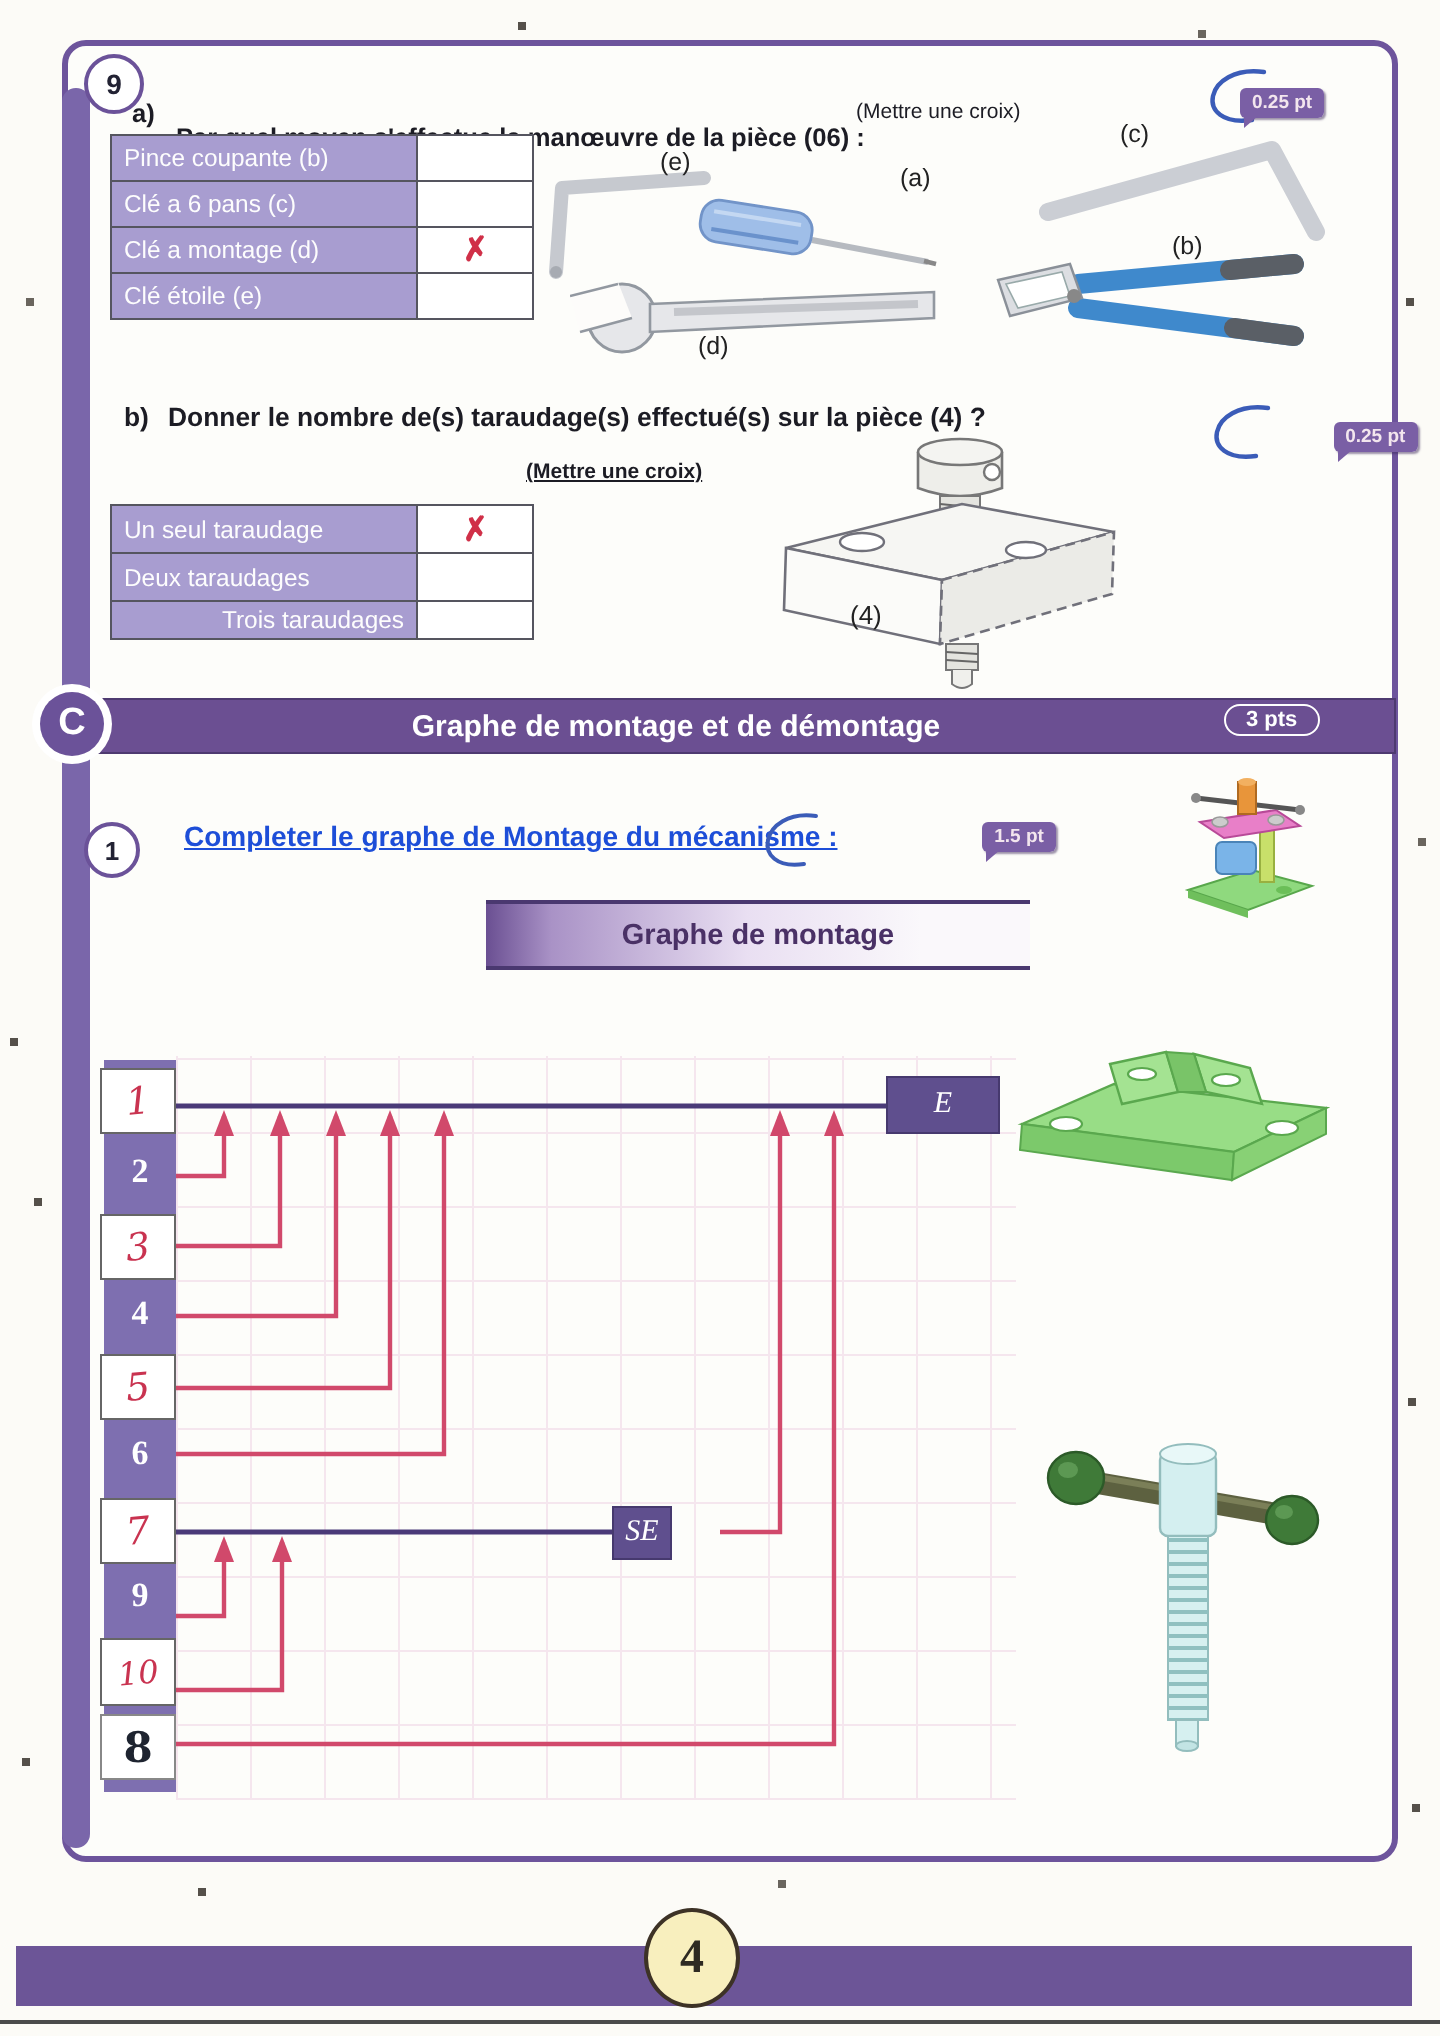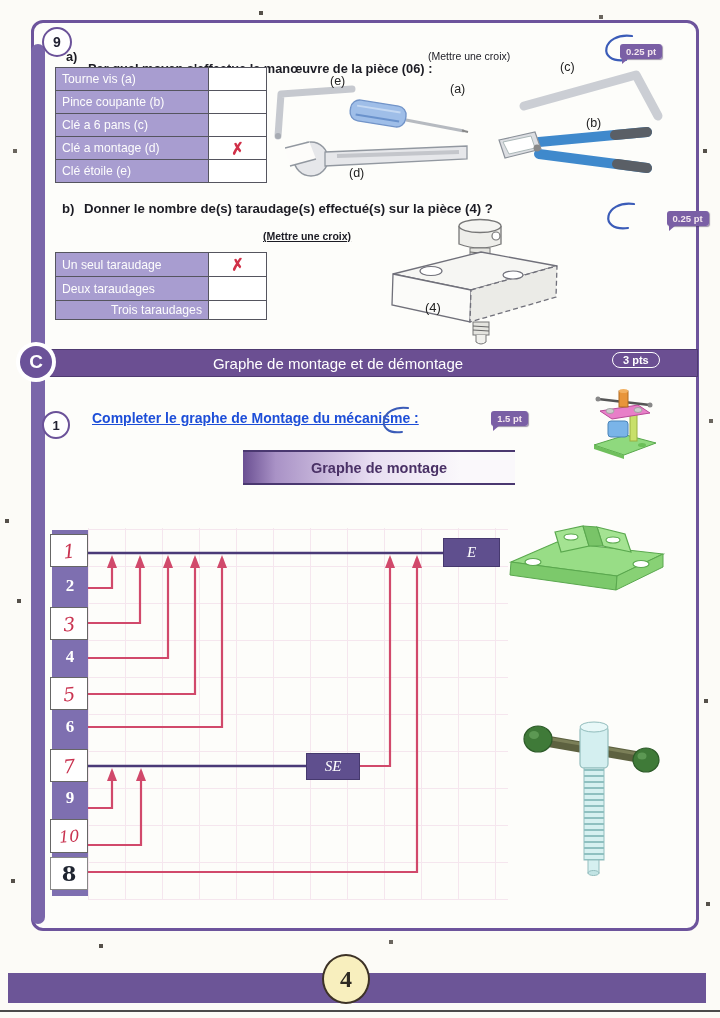--- a/index.html
+++ b/index.html
@@ -25,21 +25,21 @@
   .ans-table .lab{background:#a89dd0;color:#fdfdfd;font-size:12.2px;width:140px;}
   .ans-table .chk{background:#fff;width:45px;text-align:center;}
   .xmark{color:#d03048;font-weight:bold;font-size:16px;display:inline-block;transform:rotate(-6deg);font-family:"DejaVu Serif",serif;}
   
   .pts-badge{background:#7a5fa5;color:#f3e6ee;font-size:9.5px;font-weight:bold;border-radius:3px;
     padding:2px 6px;position:relative;box-shadow:1px 1px 1px rgba(60,40,90,.5);white-space:nowrap;}
   .pts-badge:after{content:"";position:absolute;left:2px;bottom:-5px;border-top:6px solid #7a5fa5;border-right:7px solid transparent;}
   
   .sec-banner{left:46px;top:349px;width:650px;height:26px;background:#6b4f92;border:1px solid #4e3a70;
     display:flex;align-items:center;justify-content:center;}
-  .sec-banner-title{color:#fff;font-weight:normal;font-size:15px;padding-right:80px;margin-left:12px;}
+  .sec-banner-title{color:#fff;font-weight:bold;font-size:15px;padding-right:80px;margin-left:12px;}
   .pts-pill{border:1.5px solid #fff;border-radius:9px;color:#fff;font-size:11px;font-weight:bold;padding:1px 10px;}
   .q1-text{font-size:14px;font-weight:bold;color:#1d4ed8;text-decoration:underline;}
   
   .sub-banner{left:225px;top:450px;width:272px;height:31px;border-top:2.5px solid #4a3870;border-bottom:2.5px solid #4a3870;
     background:linear-gradient(90deg,#6a4f92 0%,#a992c6 12%,#e9dff2 48%,#faf8fb 80%);
     display:flex;align-items:center;justify-content:center;margin-left:18px;}
   .sub-banner span{color:#4a3166;font-size:14.5px;font-weight:600;}
   
   .graph{left:50px;top:528px;width:460px;height:372px;}
   .graph-grid{position:absolute;left:38px;top:0;width:420px;height:372px;
@@ -86,24 +86,20 @@
   <span class="abs qtext" style="left:88px;top:49px;margin-top:12px;">Par quel moyen s'effectue la manœuvre de la pièce (06) :</span>
   <span class="abs hint" style="left:428px;top:50px;">(Mettre une croix)</span>
 
   <svg class="abs" style="left:594px;top:30px;" width="42" height="40">
     <path d="M38,6 C8,2 2,34 32,30" stroke="#3b5cb8" stroke-width="2.2" fill="none" stroke-linecap="round"></path>
   </svg>
   <span class="abs pts-badge" style="left:620px;top:41px;">0.25 pt</span>
 
   <table class="abs ans-table" style="left:55px;top:67px;">
     <tbody>
-        <tr style="height:23px;">
-      <td class="lab">Tourne vis (a)</td>
-      <td class="chk"><span class="xmark"></span></td>
-    </tr>
     <tr style="height:23px;margin-left:25px;">
       <td class="lab">Pince coupante (b)</td>
       <td class="chk"><span class="xmark"></span></td>
     </tr>
     <tr style="height:23px;">
       <td class="lab">Clé a 6 pans (c)</td>
       <td class="chk"><span class="xmark"></span></td>
     </tr>
     <tr style="height:23px;">
       <td class="lab">Clé a montage (d)</td>
@@ -310,21 +306,21 @@
     <div class="node-box" style="top:291px;height:34px;">
         <span class="hand-red" style="font-size:16px;">10</span>
       </div>
     <div class="node-box" style="top:329px;height:33px;border-color:#888;">
         <span class="hand-dark">8</span>
       </div>
 
     <div class="asm-box" style="left:393px;top:10px;width:57px;height:29px;">
       <span>E</span>
     </div>
-    <div class="asm-box" style="left:256px;top:225px;width:54px;height:27px;">
+    <div class="asm-box" style="left:256px;top:225px;width:30px;height:27px;">
       <span>SE</span>
     </div>
   </div>
 
   
   <svg class="abs" style="left:505px;top:512px;" width="165" height="85">
     <polygon points="6,50 52,30 158,42 112,64" fill="#98dd86" stroke="#5aa84e" stroke-width="1.2"></polygon>
     <polygon points="6,50 112,64 111,78 5,63" fill="#7cc96b" stroke="#5aa84e" stroke-width="1"></polygon>
     <polygon points="112,64 158,42 158,55 111,78" fill="#88d175" stroke="#5aa84e" stroke-width="1"></polygon>
     <polygon points="50,20 78,14 84,34 56,40" fill="#a4e392" stroke="#5aa84e" stroke-width="1.2"></polygon>

